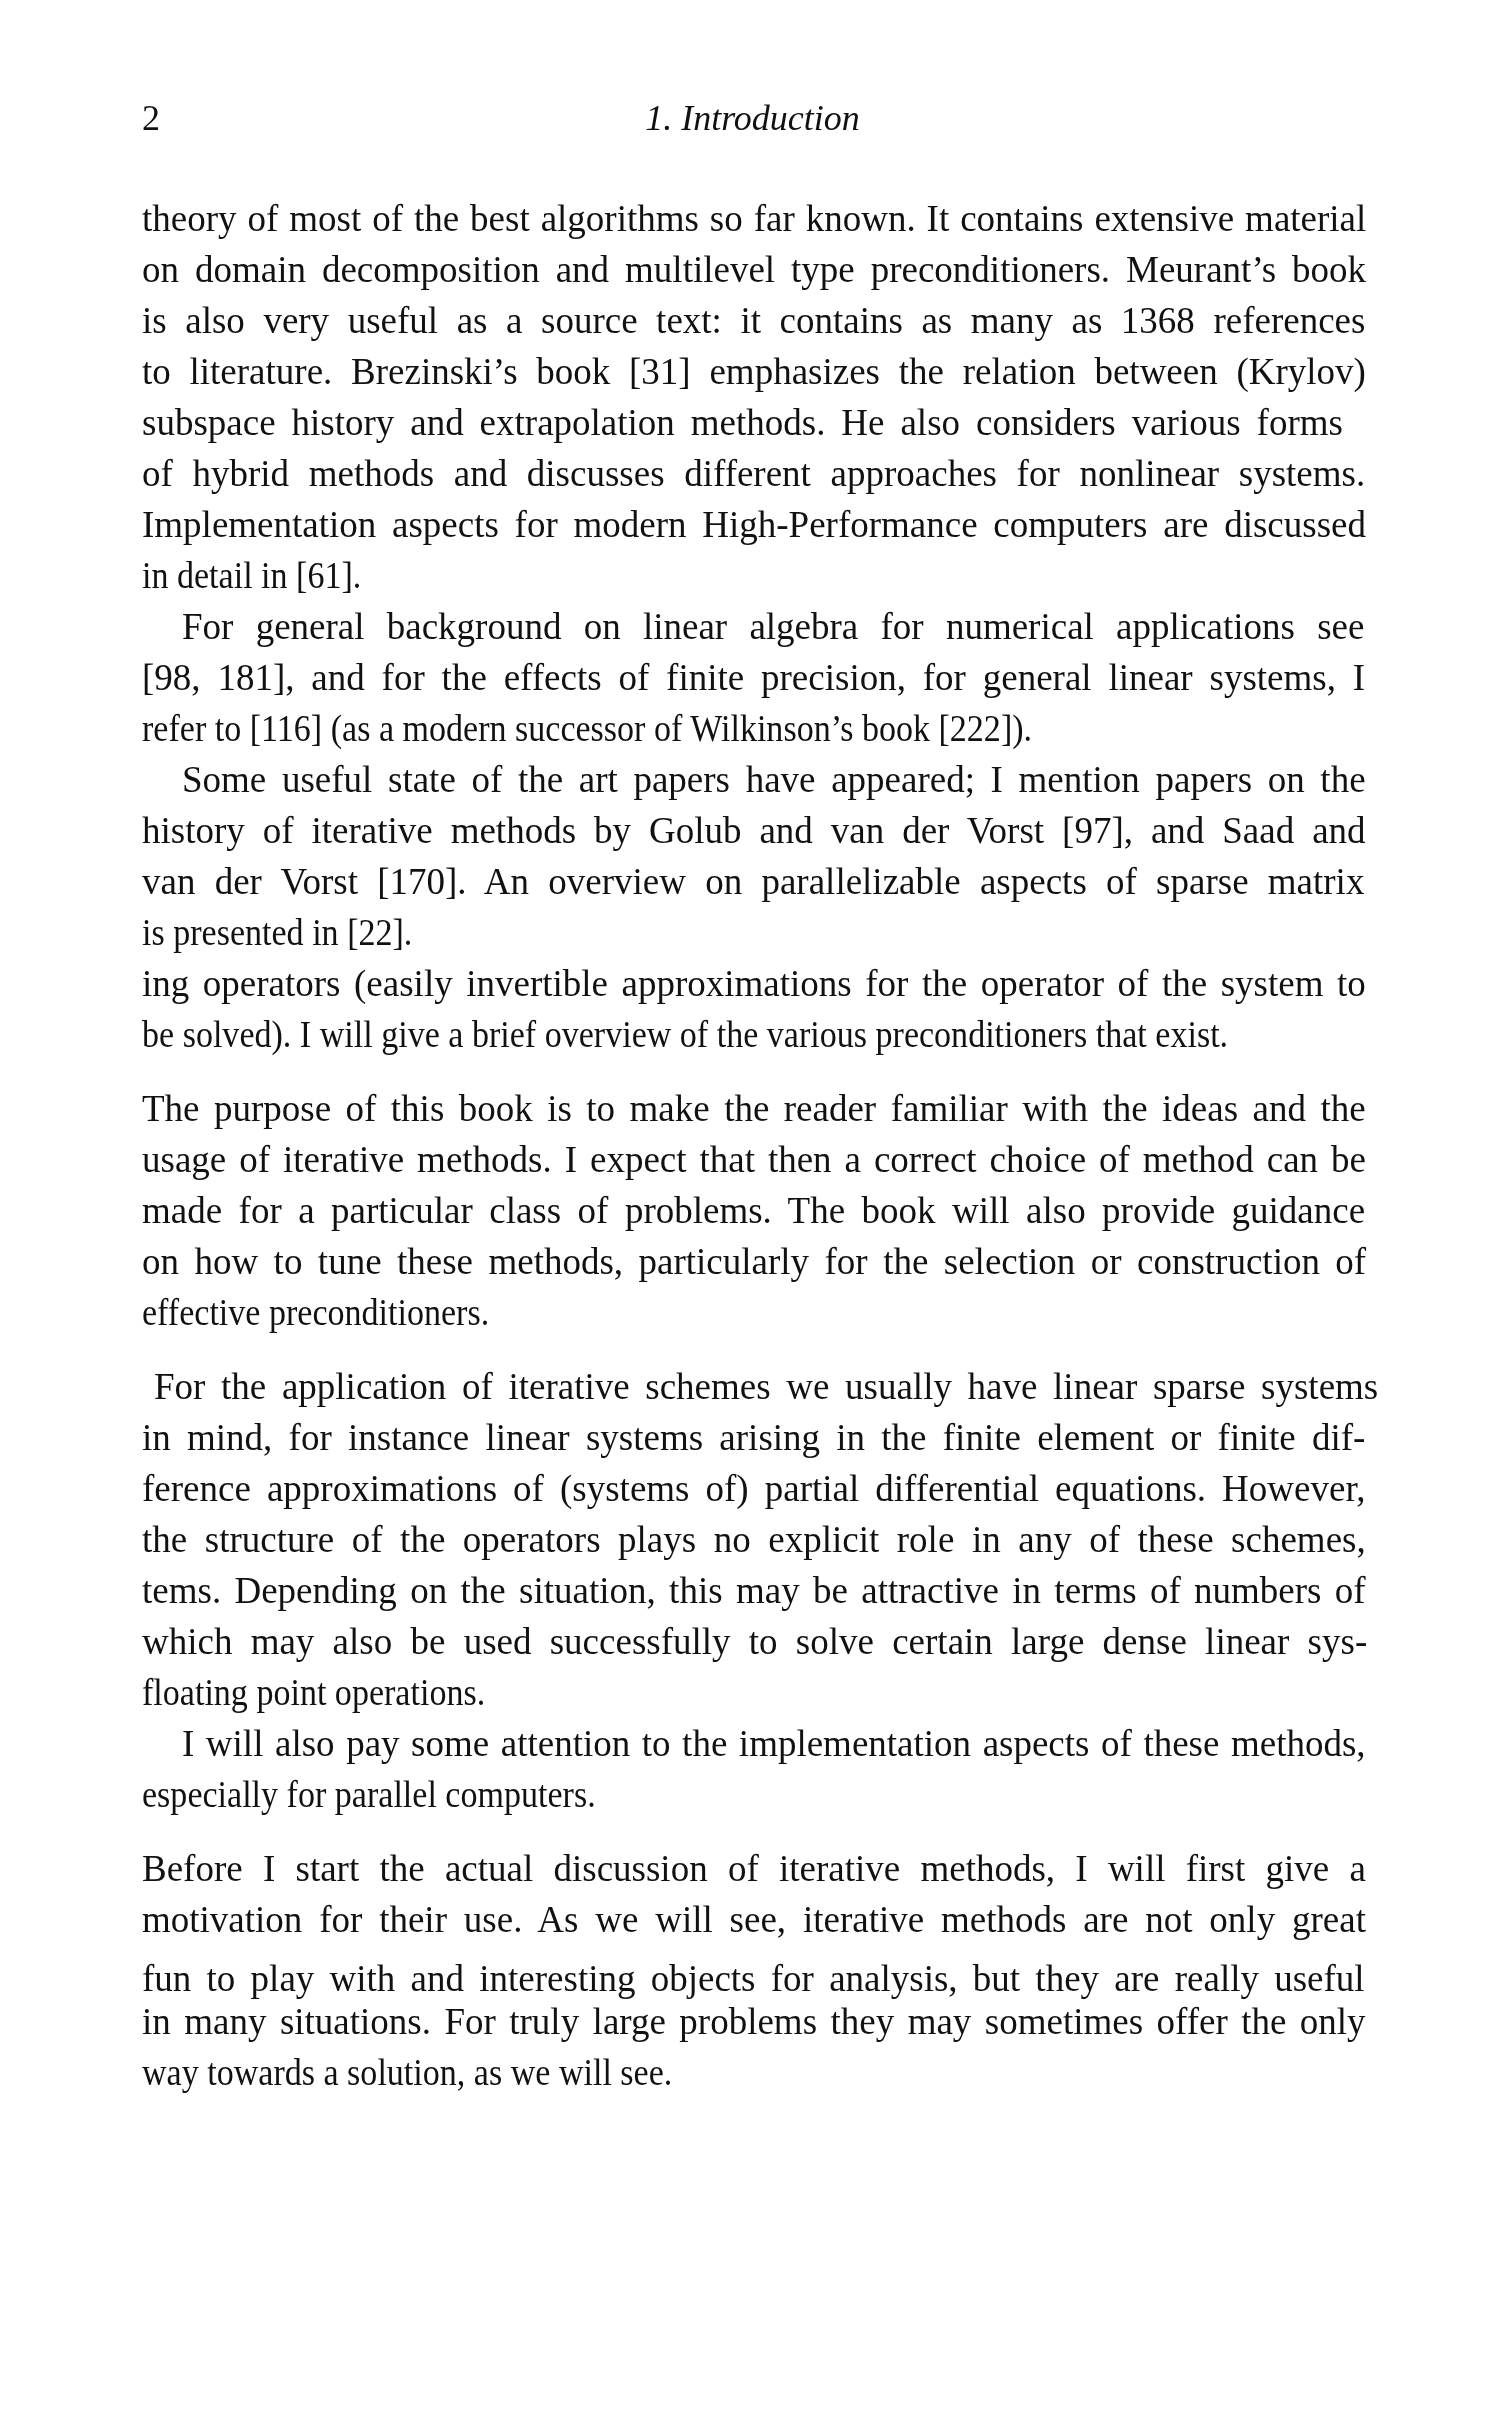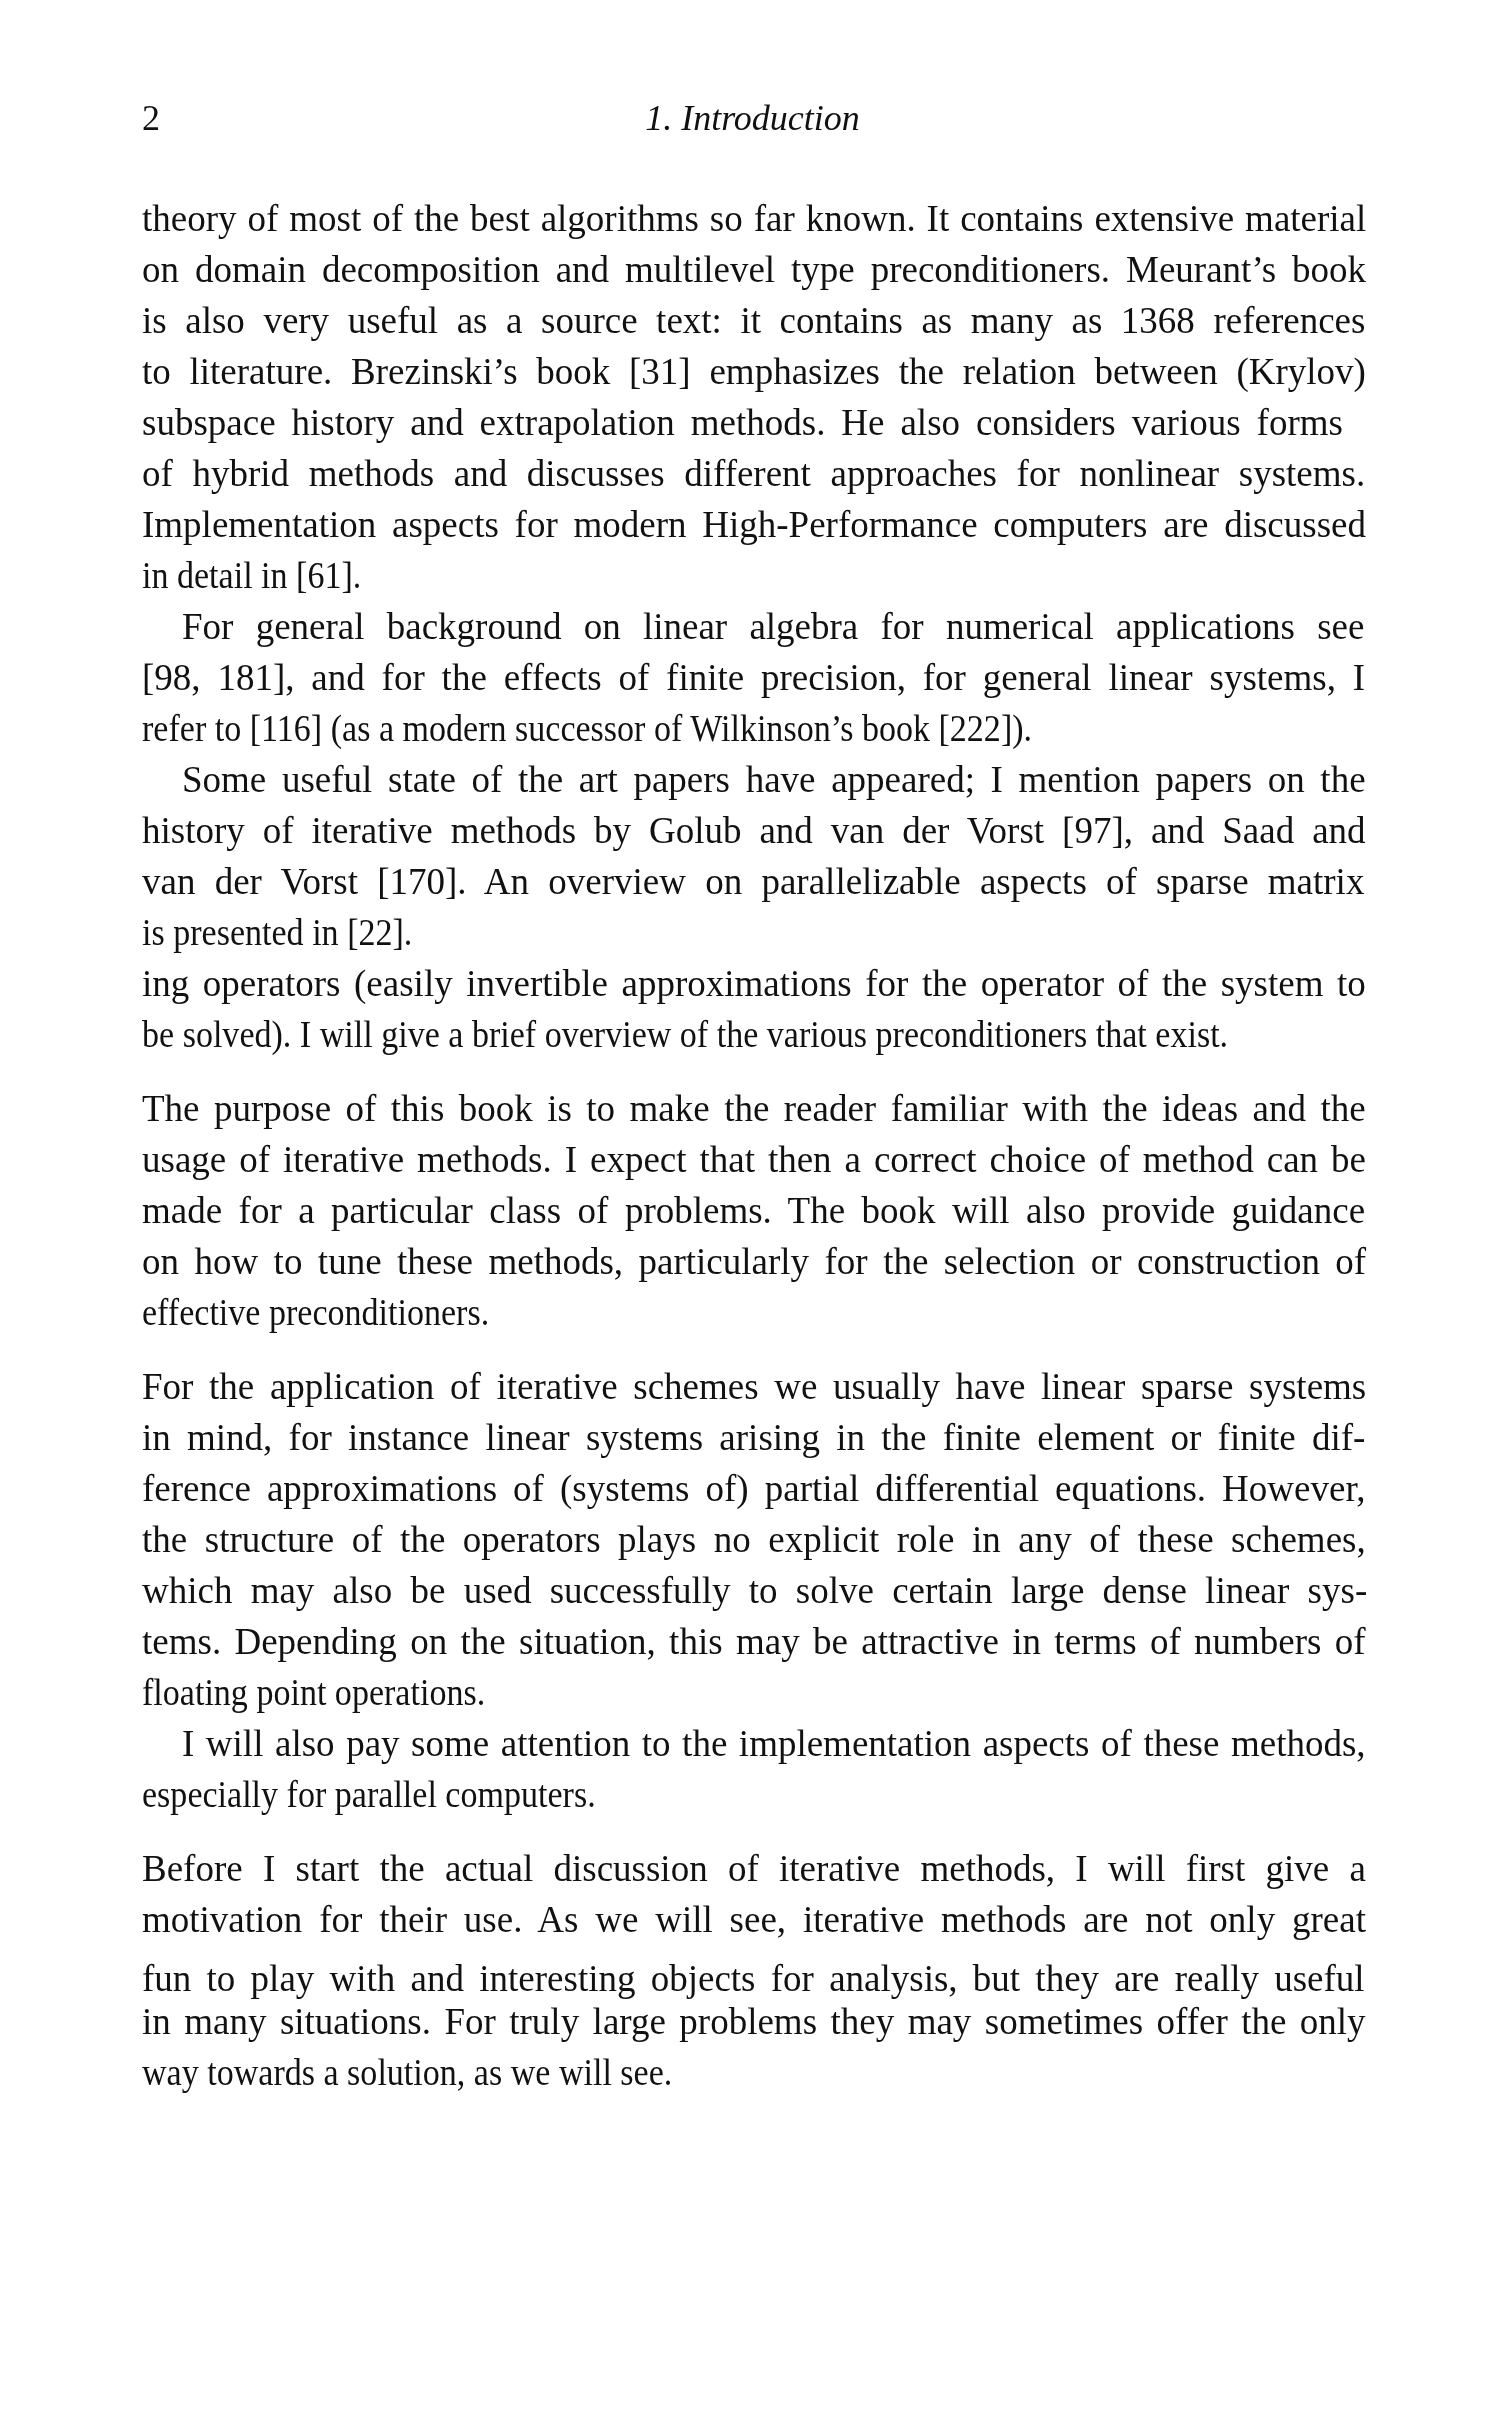--- a/index.html
+++ b/index.html
@@ -112,26 +112,26 @@
         <div class="line"><span class="line-inner" style="transform: scaleX(0.92);">be solved). I will give a brief overview of the various preconditioners that exist.</span></div>
       </div>
       <div class="para gap-before">
         <div class="line"><span class="line-inner" style="word-spacing: 5.2px;">The purpose of this book is to make the reader familiar with the ideas and the</span></div>
         <div class="line"><span class="line-inner" style="word-spacing: 3.7px;">usage of iterative methods. I expect that then a correct choice of method can be</span></div>
         <div class="line"><span class="line-inner" style="word-spacing: 7.2px;">made for a particular class of problems. The book will also provide guidance</span></div>
         <div class="line"><span class="line-inner" style="word-spacing: 6.2px;">on how to tune these methods, particularly for the selection or construction of</span></div>
         <div class="line"><span class="line-inner" style="transform: scaleX(0.92);">effective preconditioners.</span></div>
       </div>
       <div class="para gap-before">
-        <div class="line"><span class="line-inner" style="word-spacing: 6.4px;">For the application of iterative schemes we usually have linear sparse systems</span></div>
+        <div class="line"><span class="line-inner" style="word-spacing: 6.4px; margin-left: 12px;">For the application of iterative schemes we usually have linear sparse systems</span></div>
         <div class="line"><span class="line-inner" style="word-spacing: 7px;">in mind, for instance linear systems arising in the finite element or finite dif-</span></div>
         <div class="line"><span class="line-inner" style="word-spacing: 6.8px;">ference approximations of (systems of) partial differential equations. However,</span></div>
         <div class="line"><span class="line-inner" style="word-spacing: 8.3px;">the structure of the operators plays no explicit role in any of these schemes,</span></div>
+        <div class="line"><span class="line-inner" style="word-spacing: 4.1px;">tems. Depending on the situation, this may be attractive in terms of numbers of</span></div>
         <div class="line"><span class="line-inner" style="word-spacing: 9px;">which may also be used successfully to solve certain large dense linear sys-</span></div>
-        <div class="line"><span class="line-inner" style="word-spacing: 4.1px;">tems. Depending on the situation, this may be attractive in terms of numbers of</span></div>
         <div class="line"><span class="line-inner" style="transform: scaleX(0.92);">floating point operations.</span></div>
       </div>
       <div class="para">
         <div class="line indent"><span class="line-inner" style="word-spacing: 2.3px;">I will also pay some attention to the implementation aspects of these methods,</span></div>
         <div class="line"><span class="line-inner" style="transform: scaleX(0.92);">especially for parallel computers.</span></div>
       </div>
       <div class="para gap-before">
         <div class="line"><span class="line-inner" style="word-spacing: 11px;">Before I start the actual discussion of iterative methods, I will first give a</span></div>
         <div class="line"><span class="line-inner" style="word-spacing: 7.6px;">motivation for their use. As we will see, iterative methods are not only great</span></div>
         <div class="line"><span class="line-inner" style="word-spacing: 6px; margin-top: 8px;">fun to play with and interesting objects for analysis, but they are really useful</span></div>

